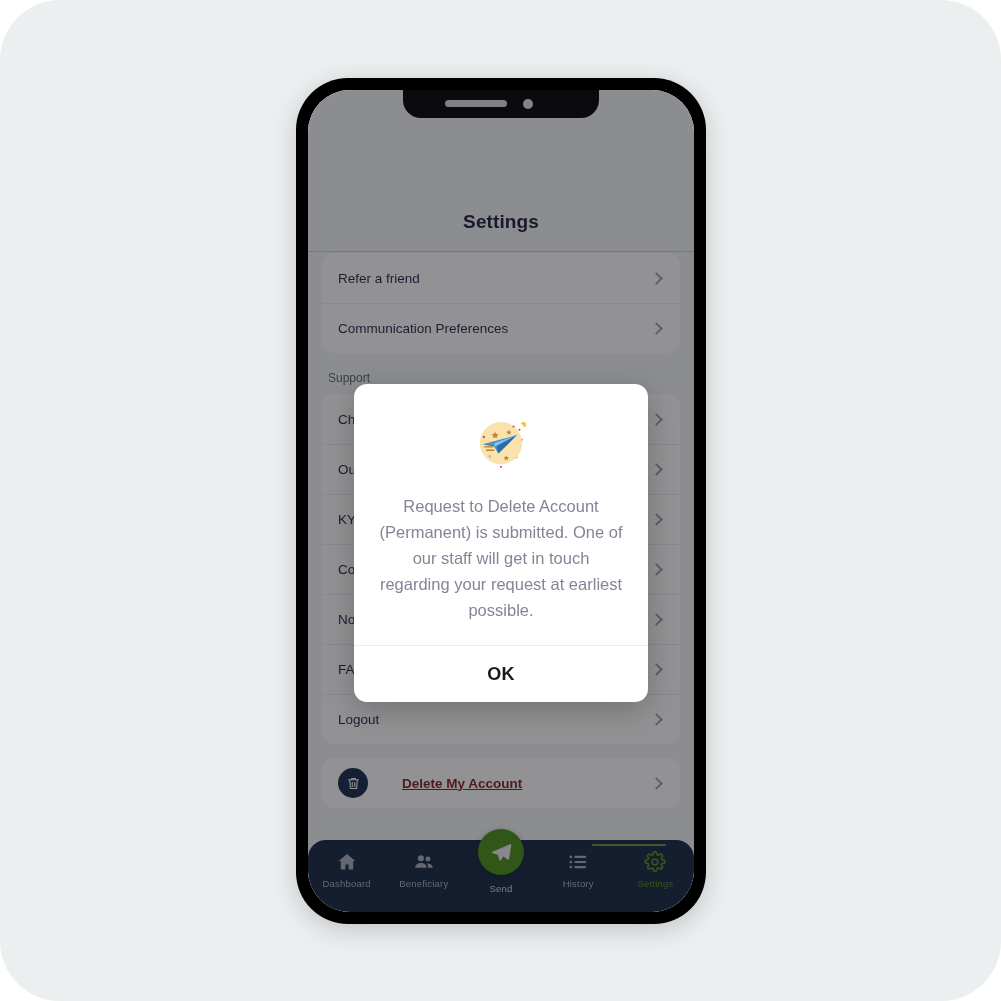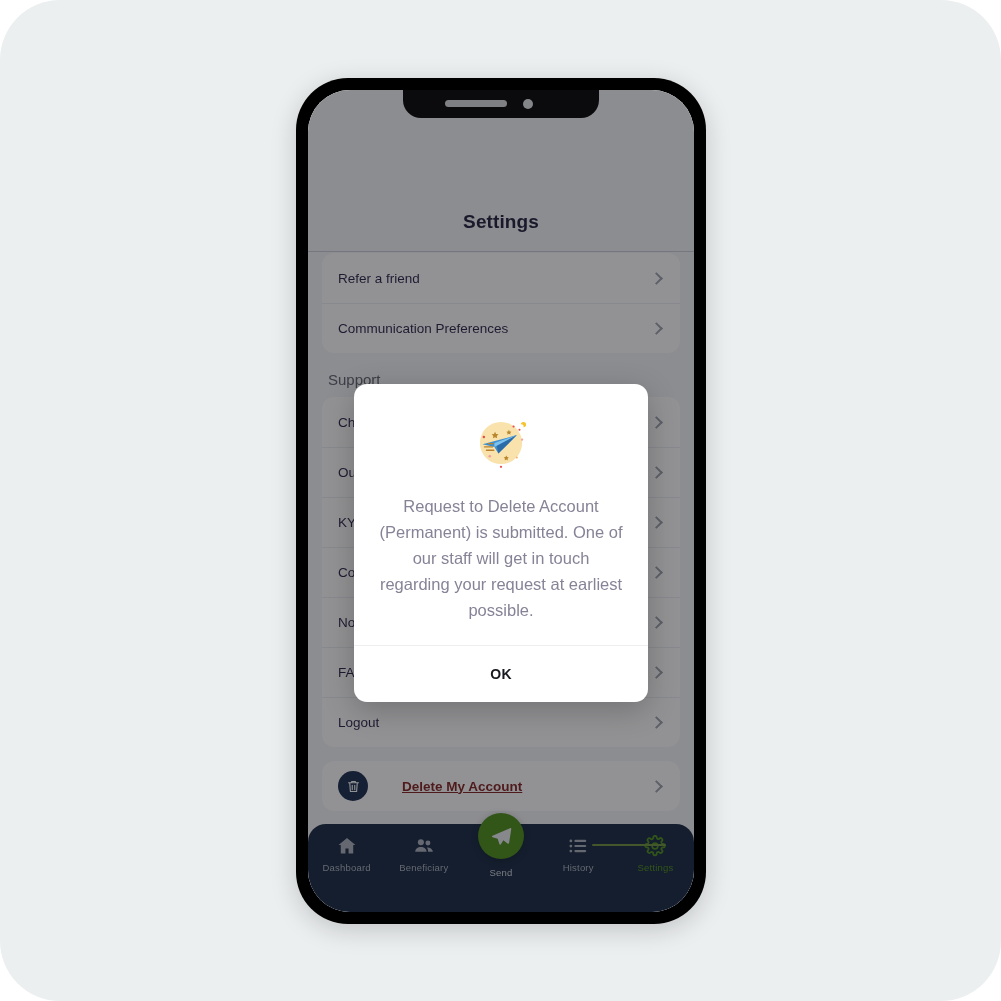--- a/index.html
+++ b/index.html
@@ -179,41 +179,41 @@
   .chev {
     width: 9px; height: 9px;
     border-right: 2px solid #9ba0ad;
     border-top: 2px solid #9ba0ad;
     transform: rotate(45deg);
     margin-right: 3px;
     flex: none;
   }
 
   .section-label {
-    font-size: 15px;
+    font-size: 12px;
     color: #5d6070;
     padding: 4px 6px 9px 6px;
   }
 
   .trash-badge {
     width: 30px; height: 30px;
     border-radius: 50%;
     background: #13284a;
     display: flex;
     align-items: center;
     justify-content: center;
     margin-right: 14px;
     flex: none;
   }
 
   
   #bottom-nav {
     position: absolute;
     left: 0; right: 0; bottom: 0;
-    height: 88px;
+    height: 72px;
     background: #12243f;
     border-top-left-radius: 18px;
     border-top-right-radius: 18px;
     display: flex;
     align-items: flex-start;
     padding-top: 11px;
     z-index: 25;
   }
   .nav-item {
     flex: 1;
@@ -291,21 +291,21 @@
     text-align: center;
   }
   #dialog-actions {
     border-top: 1px solid #eeeef1;
     height: 57px;
     display: flex;
     align-items: center;
     justify-content: center;
   }
   #ok-button {
-    font-size: 14px;
+    font-size: 18px;
     font-weight: 700;
     color: #191a1f;
     background: none;
     border: none;
     font-family: inherit;
     letter-spacing: 0.3px;
     cursor: pointer;
   }
 </style>
 </head>

